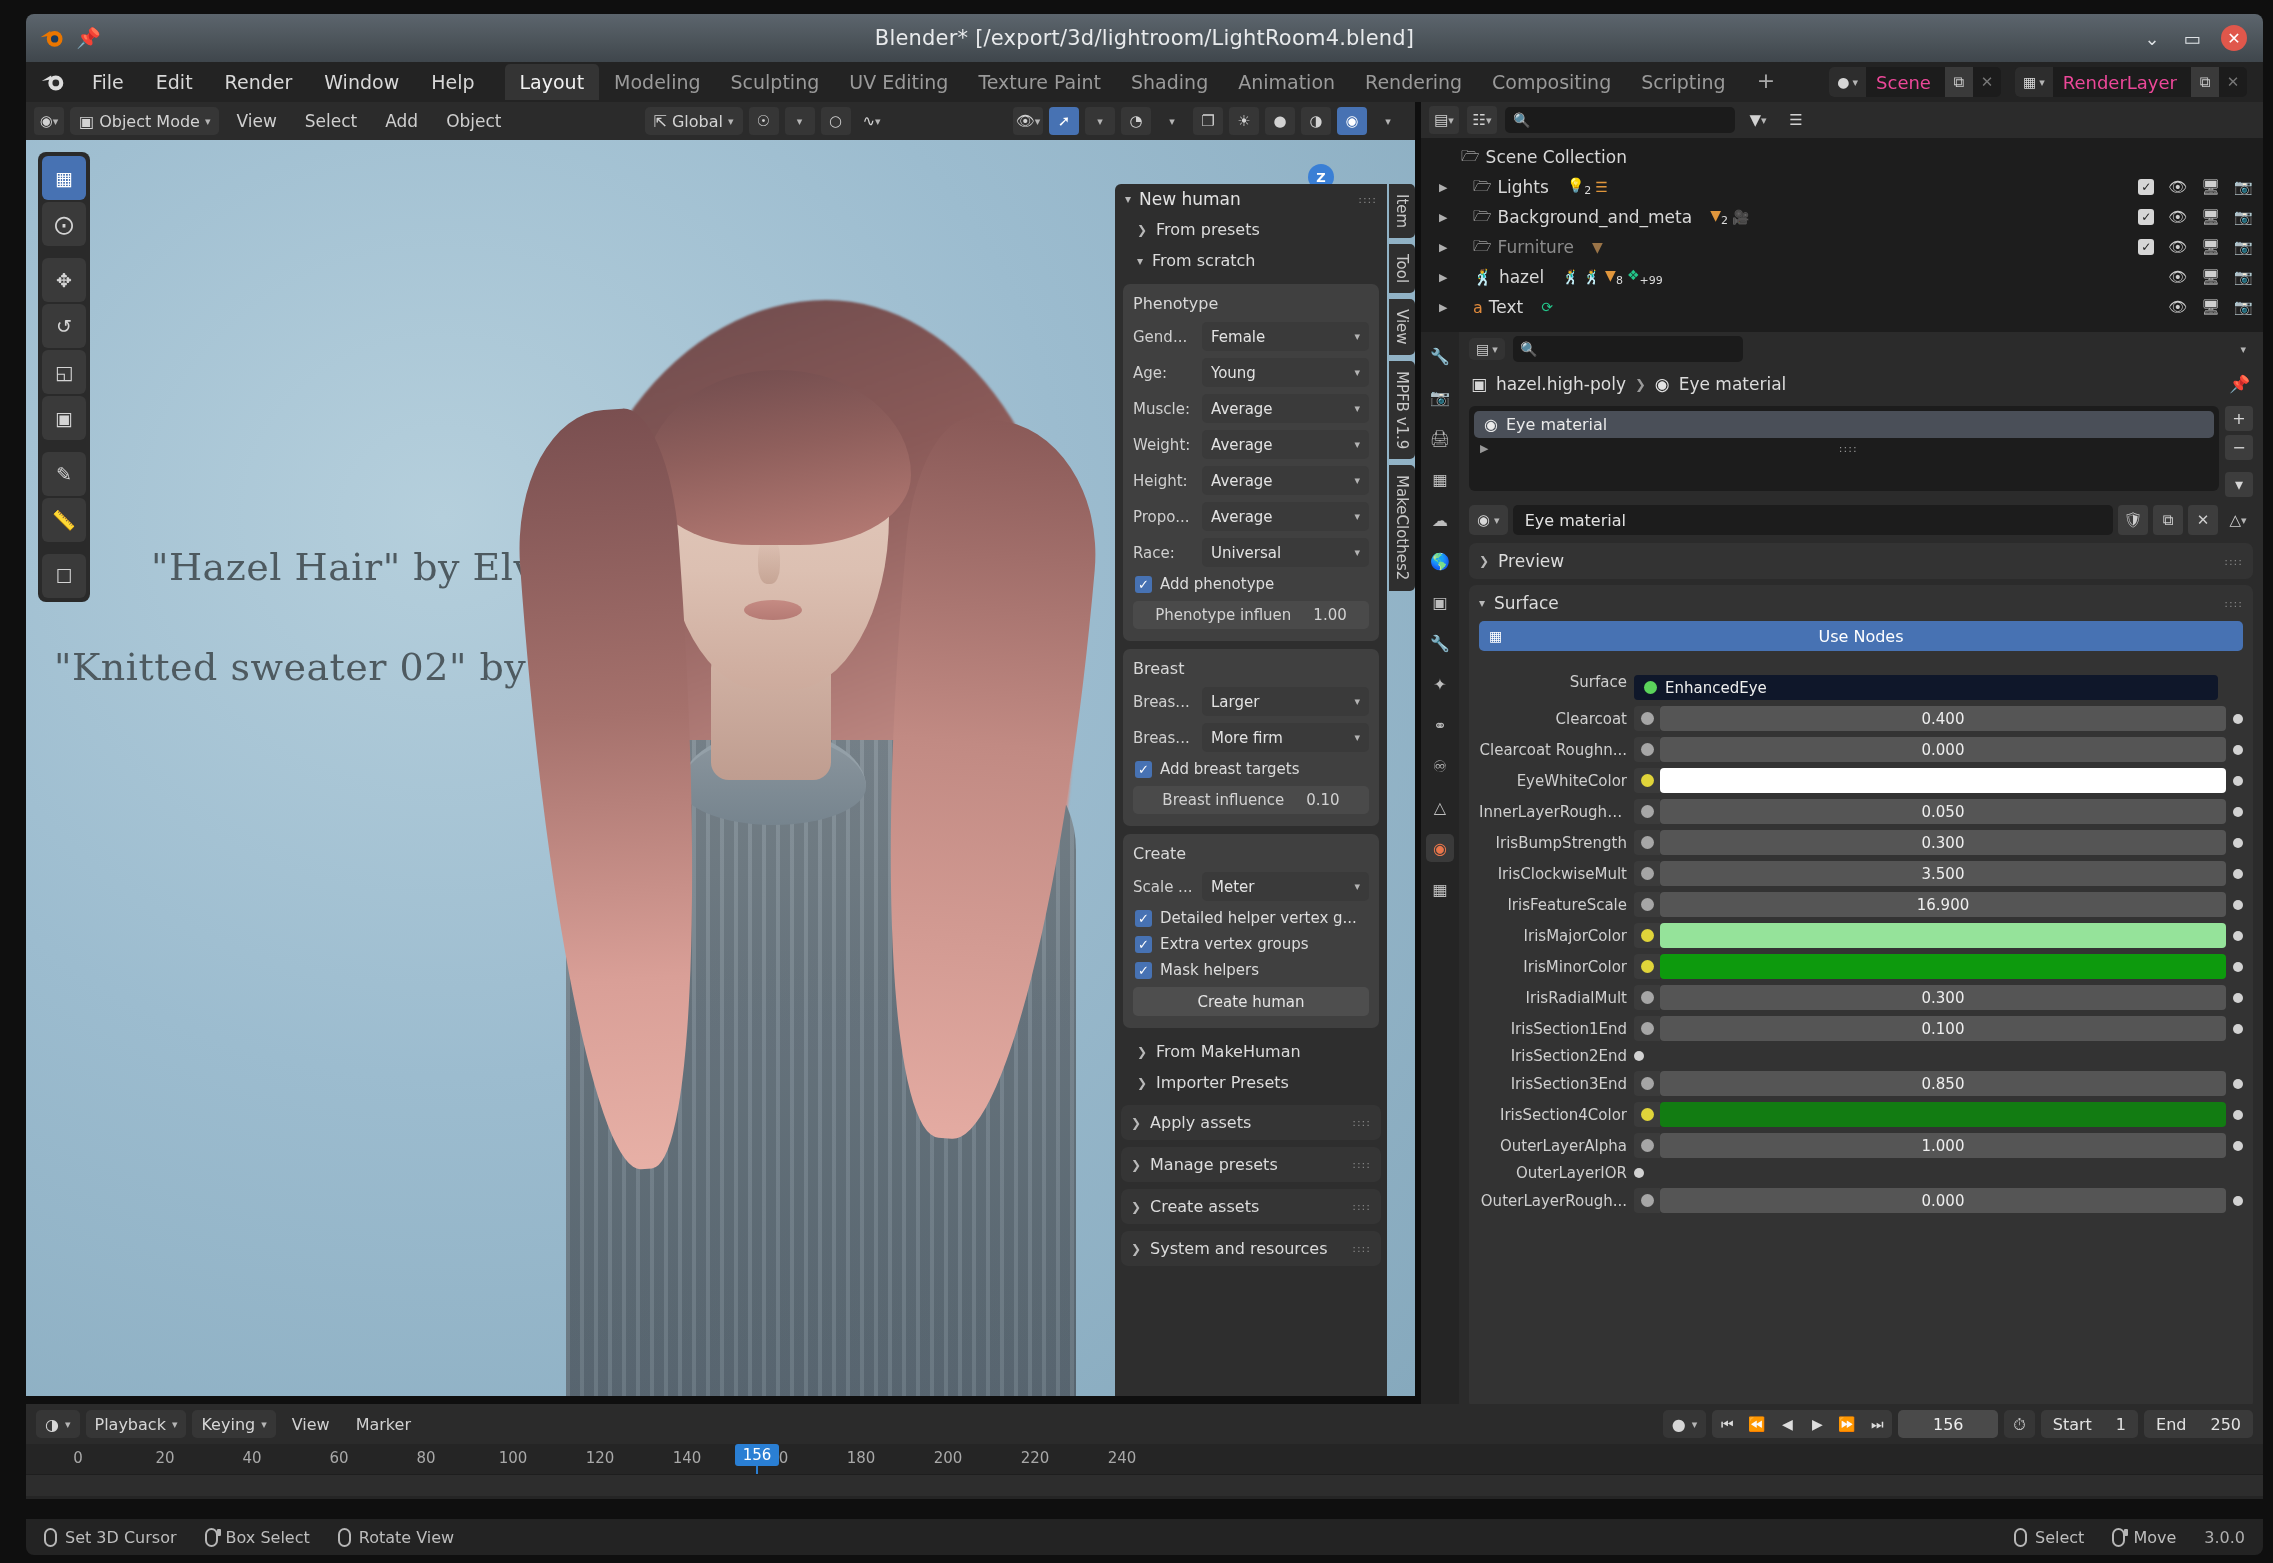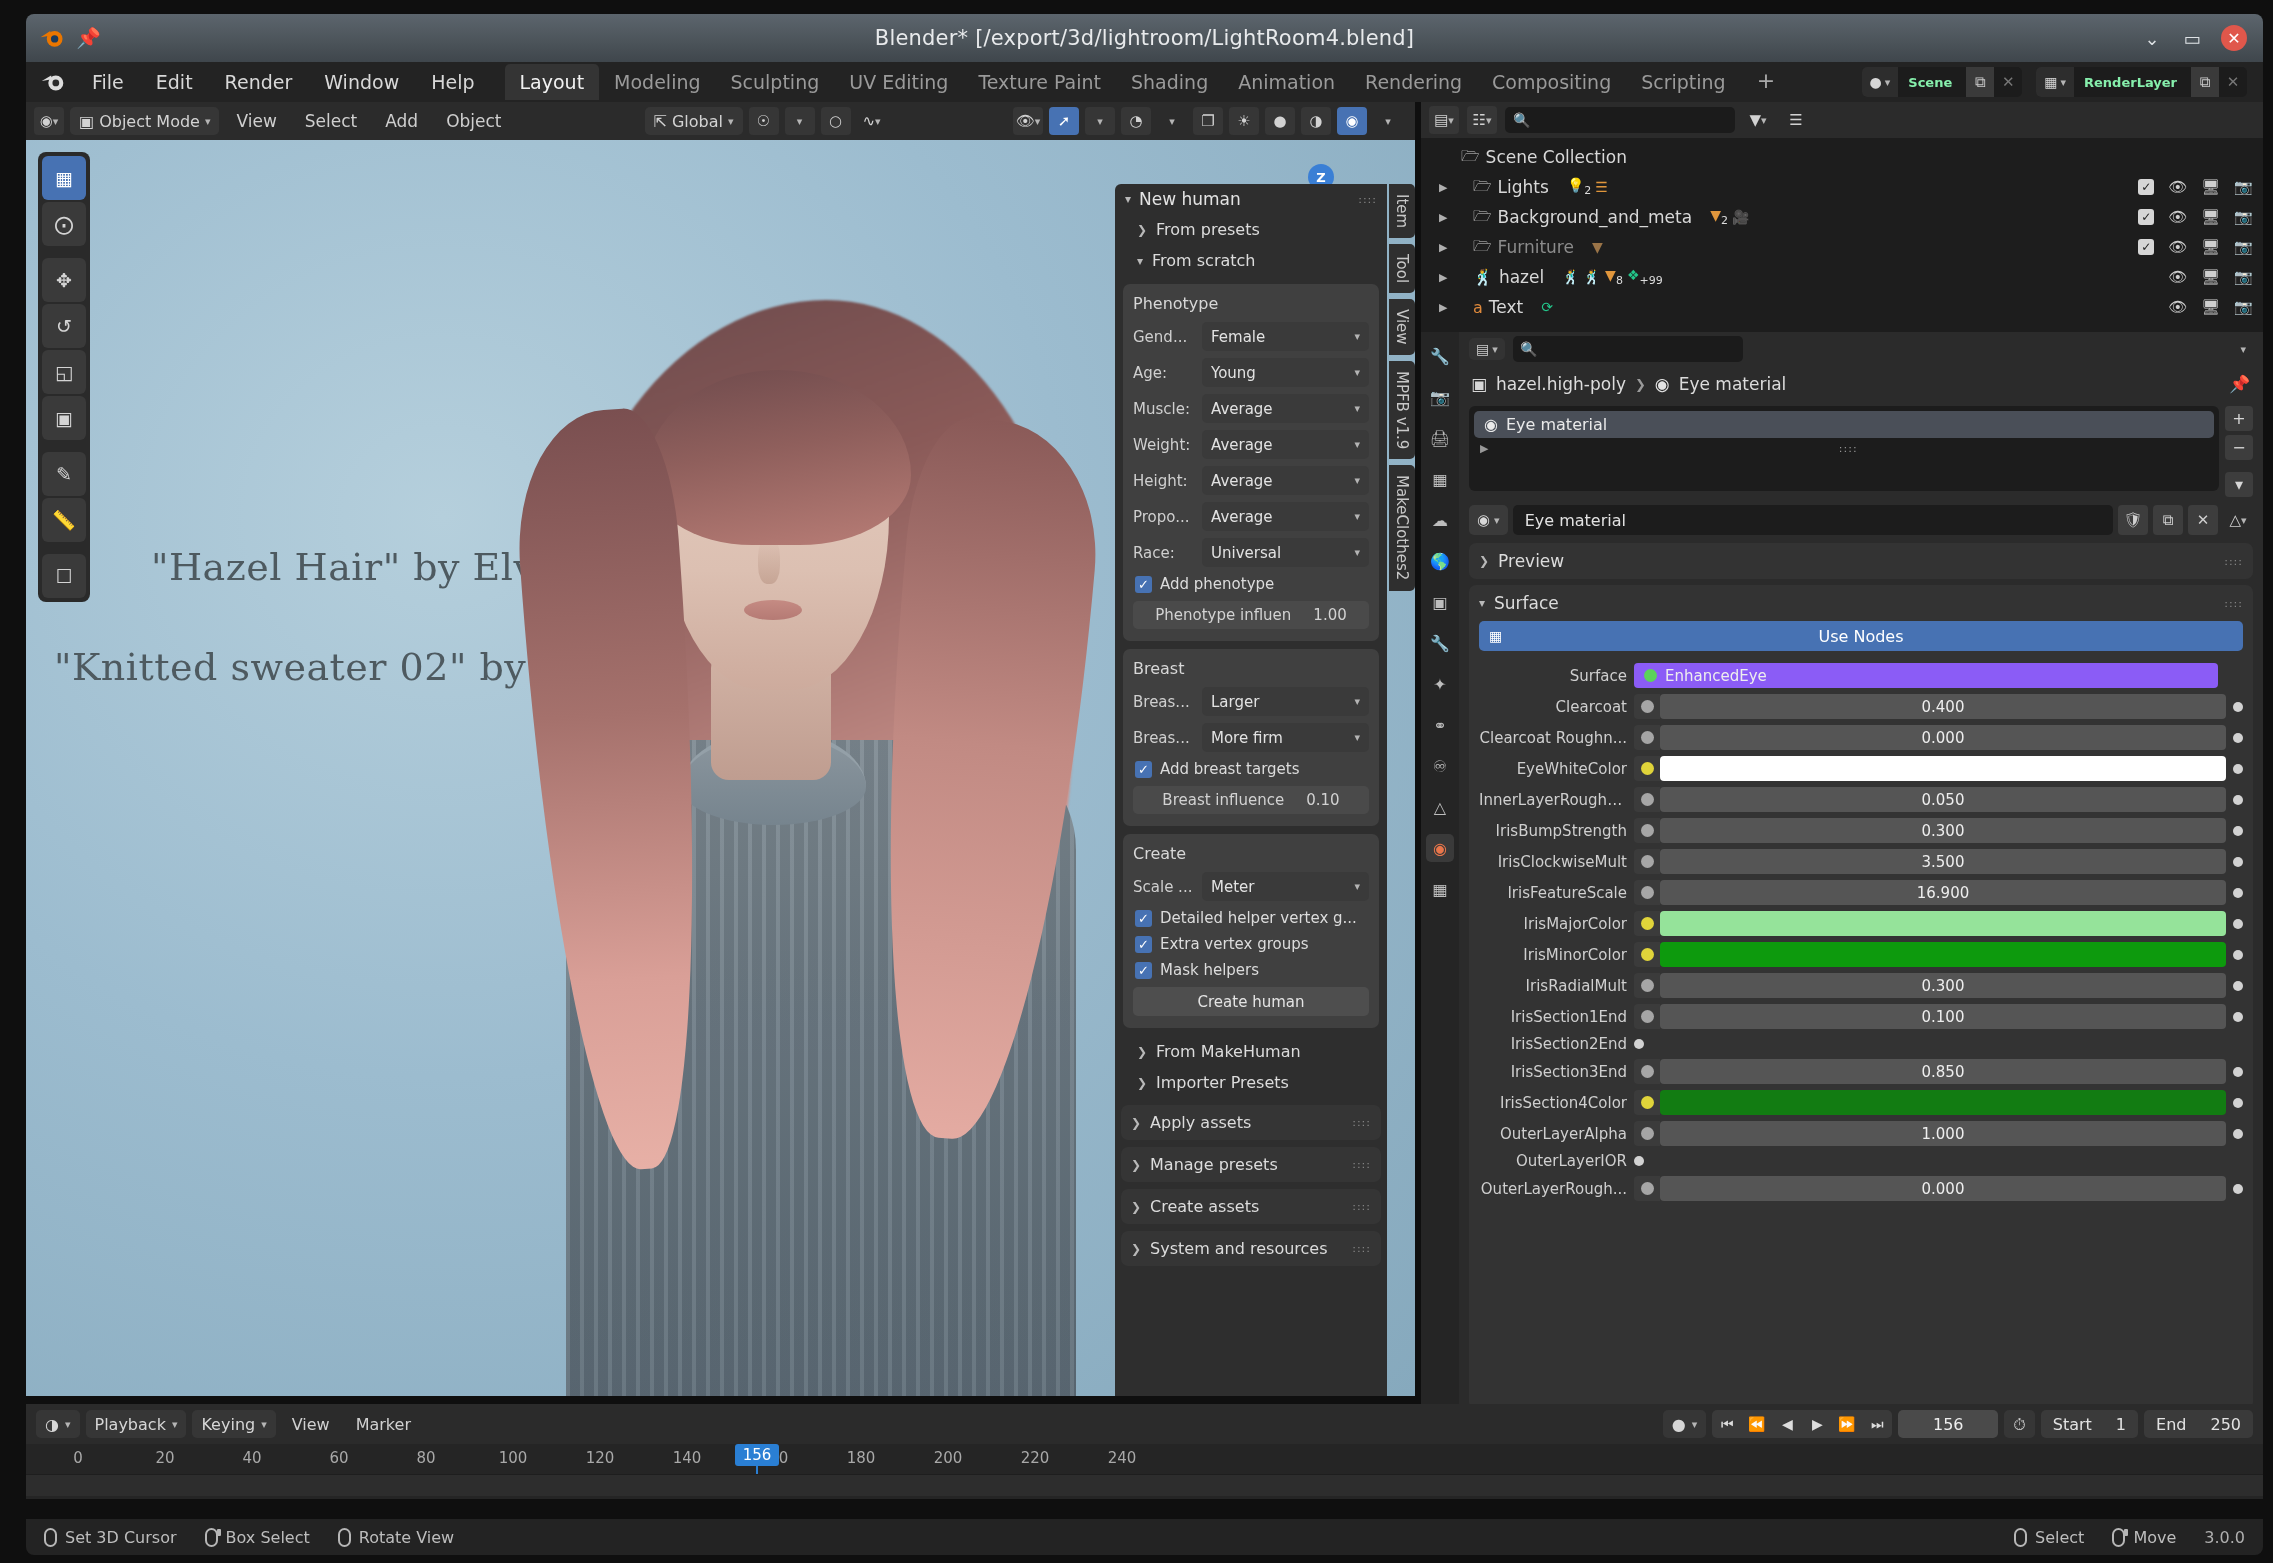--- a/index.html
+++ b/index.html
@@ -27,21 +27,21 @@
   .menu { display:flex; align-items:center; gap:0; margin-left:8px; }
   .menu .mi { color:#d8d8d8; font-size:19px; padding:5px 16px; border-radius:4px; }
   .wsTabs { display:flex; margin-left:14px; }
   .wsTabs .wt { color:#9a9a9a; font-size:19px; padding:7px 15px; border-radius:5px 5px 0 0; }
   .wsTabs .wt.active { color:#f2f2f2; background:#343434; }
   .wsTabs .plus { color:#a9a9a9; font-size:22px; padding:4px 16px; }
   .scenefields { position:absolute; right:16px; display:flex; align-items:center; gap:14px; }
   .fieldbox { display:flex; align-items:center; background:#1c1c1c; border-radius:5px; height:30px; }
   .fieldbox .fic { background:#2d2d2d; border-radius:5px 0 0 5px; padding:0 8px; height:30px;
     display:flex; align-items:center; gap:3px; color:#d6d6d6; font-size:14px; }
-  .fieldbox .ftxt { color:#86efac; font-size:13px; padding:0 14px 0 10px; white-space:nowrap;font-weight:bold; }
+  .fieldbox .ftxt { color:#ec4899; font-size:18px; padding:0 14px 0 10px; white-space:nowrap; }
   .fieldbox .fbtn { width:28px; height:30px; display:flex; align-items:center; justify-content:center;
     color:#c9c9c9; font-size:15px; background:#3a3a3a; }
   .fieldbox .fbtn.dim { background:transparent; color:#777; }
 
   
   .viewport { position:absolute; left:26px; top:102px; width:1389px; height:1294px; background:#2b2b2b; }
   .vheader { height:38px; background:#2b2b2b; display:flex; align-items:center; padding:0 8px; gap:6px; }
   .vh-btn { display:flex; align-items:center; gap:5px; padding:0 9px; height:28px; color:#d3d3d3;
     font-size:16px; background:#363636; border-radius:5px; }
   .vh-txt { color:#cfcfcf; font-size:17px; padding:0 11px; }
@@ -212,21 +212,21 @@
     justify-content:center; color:#fff; font-size:16px; position:relative; margin:6px 0 12px; }
   .usenodes .lic { position:absolute; left:10px; font-size:14px; }
   .prow { display:flex; align-items:center; gap:7px; margin-bottom:6px; }
   .pname { width:148px; text-align:right; color:#cfcfcf; font-size:15px; white-space:nowrap;
     overflow:hidden; text-overflow:ellipsis; }
   .pdot { width:13px; height:13px; border-radius:50%; background:#a6a6a6; flex:none; }
   .pdot.y { background:#e0d43a; }
   .pdot.g { background:#5bd35b; }
   .pval { flex:1; background:#555; border-radius:4px; height:25px; display:flex; align-items:center;
     justify-content:center; color:#eee; font-size:15px; }
-  .pval.dark { background:#8b5cf6; justify-content:flex-start; padding-left:10px; gap:8px; }
+  .pval.dark { background:#0f172a; justify-content:flex-start; padding-left:10px; gap:8px;margin-top:12px; }
   .pval.swatch { border-radius:4px; }
   .panim { width:10px; height:10px; border-radius:50%; background:#d2d2d2; flex:none; }
   .pdotwrap { width:26px; display:flex; align-items:center; justify-content:center; background:#3b3b3b;
     height:25px; border-radius:4px 0 0 4px; }
   .pinner { flex:1; display:flex; align-items:stretch; }
 
   
   .timeline { position:absolute; left:26px; top:1404px; right:10px; height:95px; background:#252525; }
   .tl-head { height:40px; background:#2b2b2b; display:flex; align-items:center; gap:6px; padding:0 10px; }
   .tl-g { background:#363636; border-radius:5px; height:28px; display:flex; align-items:center;

